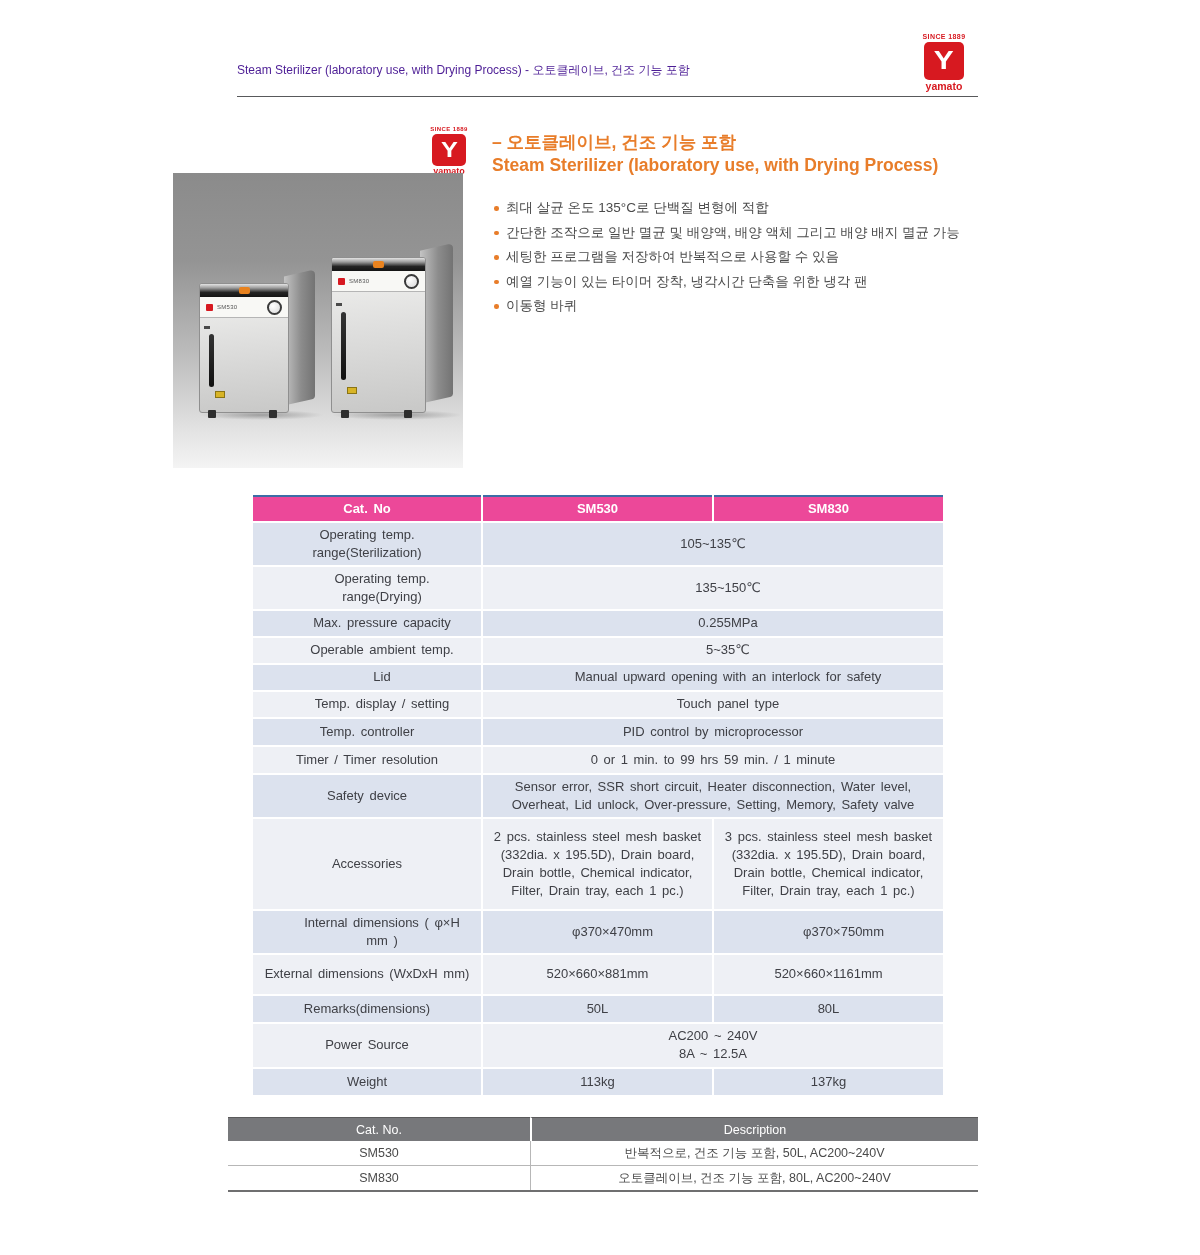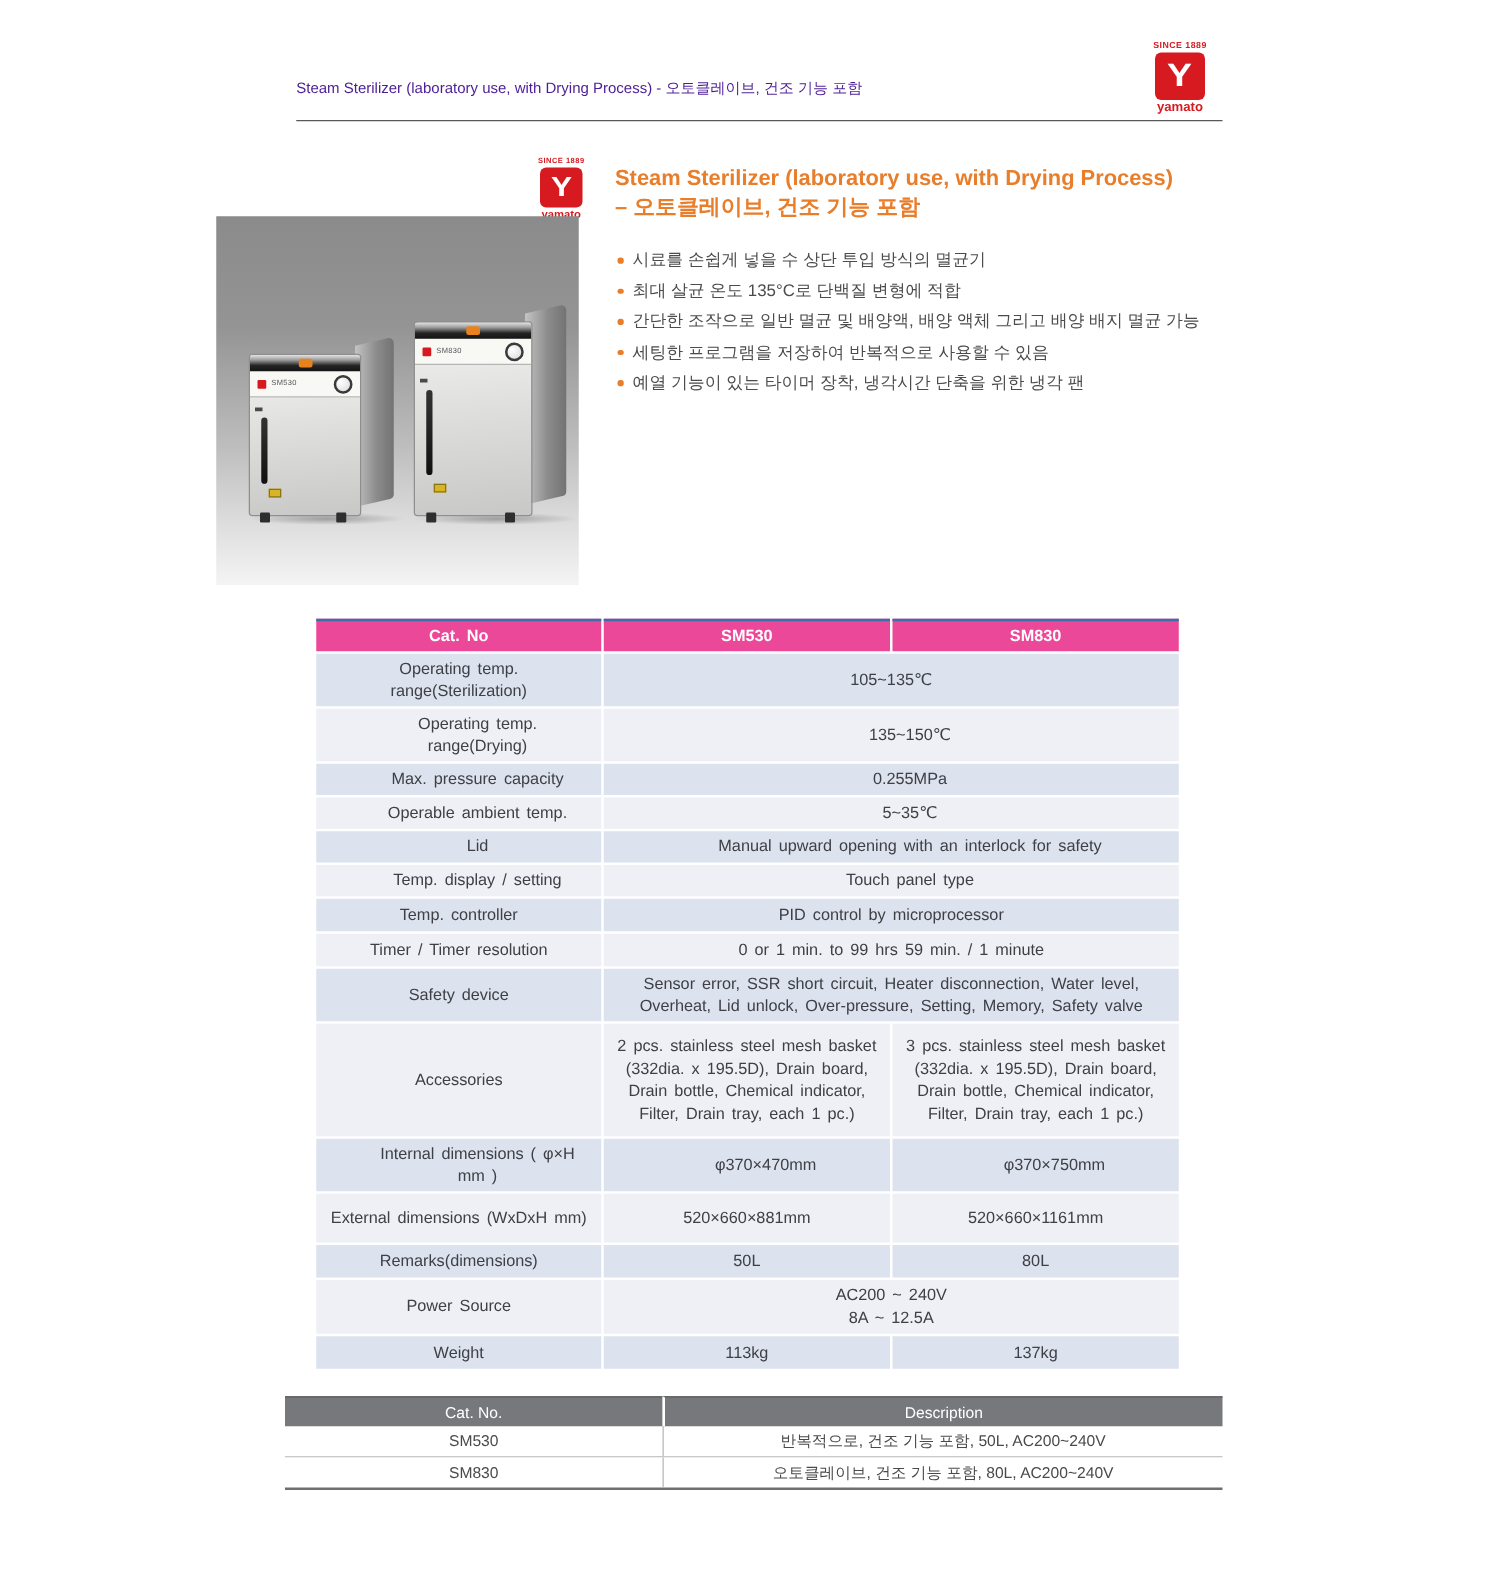--- a/index.html
+++ b/index.html
@@ -95,30 +95,30 @@
 
   <div class="brandlogo logo-sm">
     <div class="since">SINCE 1889</div>
     <div class="mark">
         <span>Y</span>
       </div>
     <div class="brand">yamato</div>
   </div>
 
   <div class="prod-title">
+    <div>– 오토클레이브, 건조 기능 포함</div>
     <div>Steam Sterilizer (laboratory use, with Drying Process)</div>
-    <div>– 오토클레이브, 건조 기능 포함</div>
   </div>
 
   <ul class="features">
-    <li>시료를 손쉽게 넣을 수 상단 투입 방식의 멸균기</li>
     <li>최대 살균 온도 135°C로 단백질 변형에 적합</li>
     <li>간단한 조작으로 일반 멸균 및 배양액, 배양 액체 그리고 배양 배지 멸균 가능</li>
     <li>세팅한 프로그램을 저장하여 반복적으로 사용할 수 있음</li>
     <li>예열 기능이 있는 타이머 장착, 냉각시간 단축을 위한 냉각 팬</li>
+    <li>이동형 바퀴</li>
   </ul>
 
   <div class="photo">
     <div class="machine m530">
       <div class="m-shadow"></div>
       <div class="m-side"></div>
       <div class="m-body">
         <div class="m-lidfront">
           <div class="m-latch"></div>
         </div>

